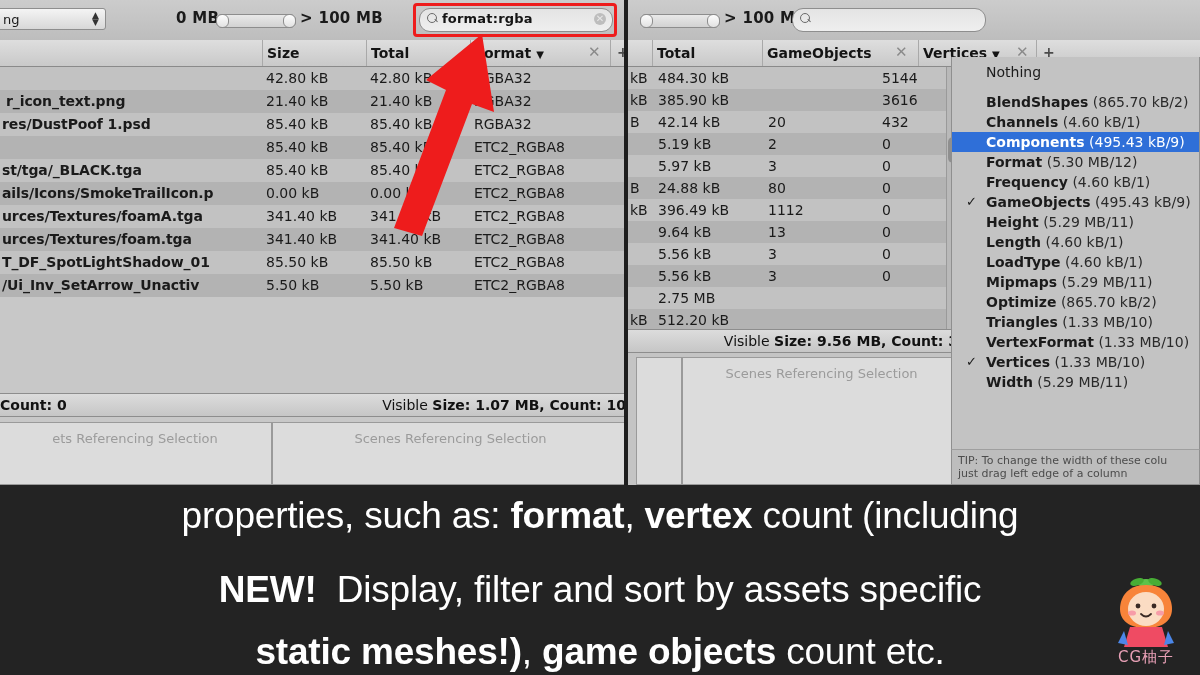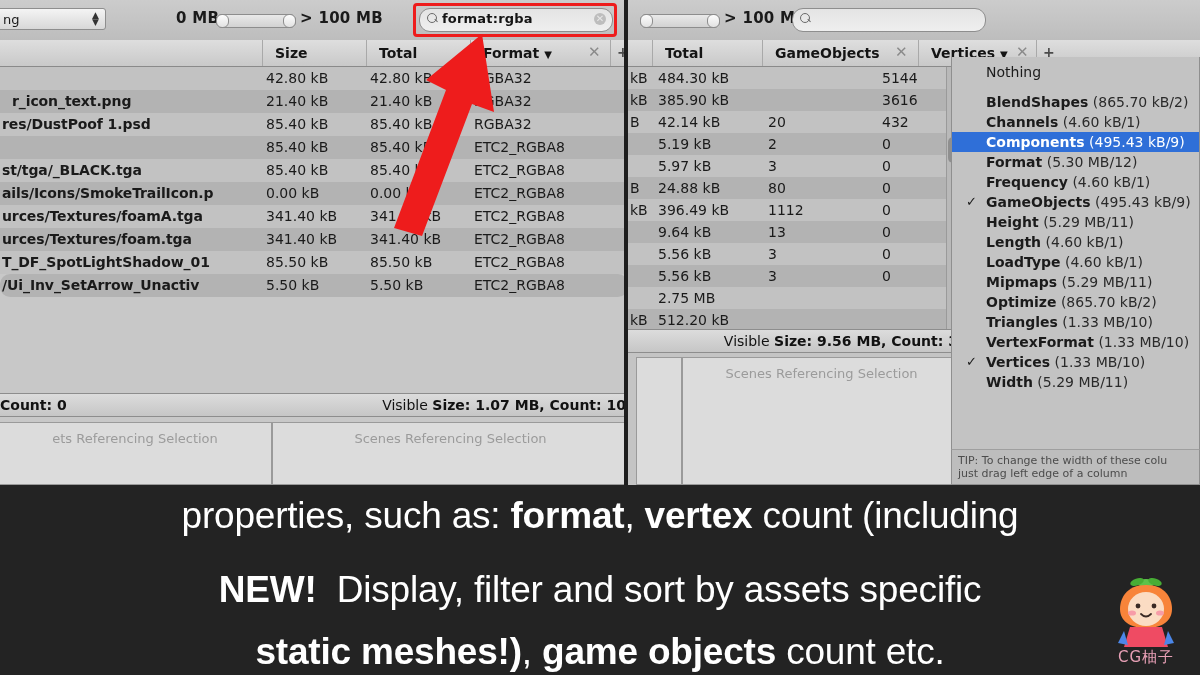--- a/index.html
+++ b/index.html
@@ -113,21 +113,21 @@
     background: linear-gradient(#dedede,#c9c9c9);
     border-bottom: 1px solid #8a8a8a;
     box-sizing: border-box;
   }
   .th {
     position: absolute; top: 0; height: 26px;
     font-size: 14px; color: #141414; font-weight: 600;
     line-height: 26px;
     border-left: 1px solid #a9a9a9;
     box-sizing: border-box;
-    padding-left: 12px;
+    padding-left: 4px;
     white-space: nowrap;
     overflow: hidden;
   }
   .th.noline { border-left: none; }
   .th .sortarrow { font-size: 10px; }
   .th-x {
     position: absolute; top: 0; height: 26px; line-height: 24px;
     font-size: 15px; color: #8a8a8a; font-weight: 400;
   }
   .th-plus {
@@ -313,21 +313,21 @@
       </div>
 
       <div id="left-rows">
           <div class="row even" style="top: 67px; width: 628px;">
             <div class="cell name" style="left: 6px; width: 258px; margin-top: 40px;">T_Tut_Line.png</div>
             <div class="cell num" style="left: 266px; width: 100px;">42.80 kB</div>
             <div class="cell num" style="left: 370px; width: 100px;">42.80 kB</div>
             <div class="cell num" style="left: 474px; width: 130px;">RGBA32</div>
           </div>
           <div class="row odd" style="top: 90px; width: 628px;">
-            <div class="cell name" style="left: 12px; width: 258px;">r_icon_text.png</div>
+            <div class="cell name" style="left: 6px; width: 258px;">r_icon_text.png</div>
             <div class="cell num" style="left: 266px; width: 100px;">21.40 kB</div>
             <div class="cell num" style="left: 370px; width: 100px;">21.40 kB</div>
             <div class="cell num" style="left: 474px; width: 130px;">RGBA32</div>
           </div>
           <div class="row even" style="top: 113px; width: 753px;">
             <div class="cell name" style="left: 2px; width: 258px;">res/DustPoof 1.psd</div>
             <div class="cell num" style="left: 266px; width: 100px;">85.40 kB</div>
             <div class="cell num" style="left: 370px; width: 100px;">85.40 kB</div>
             <div class="cell num" style="left: 474px; width: 130px;">RGBA32</div>
           </div>
@@ -359,21 +359,21 @@
             <div class="cell num" style="left: 266px; width: 100px;">341.40 kB</div>
             <div class="cell num" style="left: 370px; width: 100px;">341.40 kB</div>
             <div class="cell num" style="left: 474px; width: 130px;">ETC2_RGBA8</div>
           </div>
           <div class="row even" style="top: 251px; width: 628px;">
             <div class="cell name" style="left: 2px; width: 258px;">T_DF_SpotLightShadow_01</div>
             <div class="cell num" style="left: 266px; width: 100px;">85.50 kB</div>
             <div class="cell num" style="left: 370px; width: 100px;">85.50 kB</div>
             <div class="cell num" style="left: 474px; width: 130px;">ETC2_RGBA8</div>
           </div>
-          <div class="row odd" style="top: 274px; width: 628px; border-radius: 10px;">
+          <div class="row odd" style="top: 274px; width: 628px;">
             <div class="cell name" style="left: 2px; width: 258px;">/Ui_Inv_SetArrow_Unactiv</div>
             <div class="cell num" style="left: 266px; width: 100px;">5.50 kB</div>
             <div class="cell num" style="left: 370px; width: 100px;">5.50 kB</div>
             <div class="cell num" style="left: 474px; width: 130px;">ETC2_RGBA8</div>
           </div>
         </div>
 
       <div class="statusbar" style="left:0; top:393px; width:628px;">
         <div class="l">Count: 0</div>
         <div class="r"><span class="lt">Visible </span><span>Size: 1.07 MB, Count: 10</span></div>

